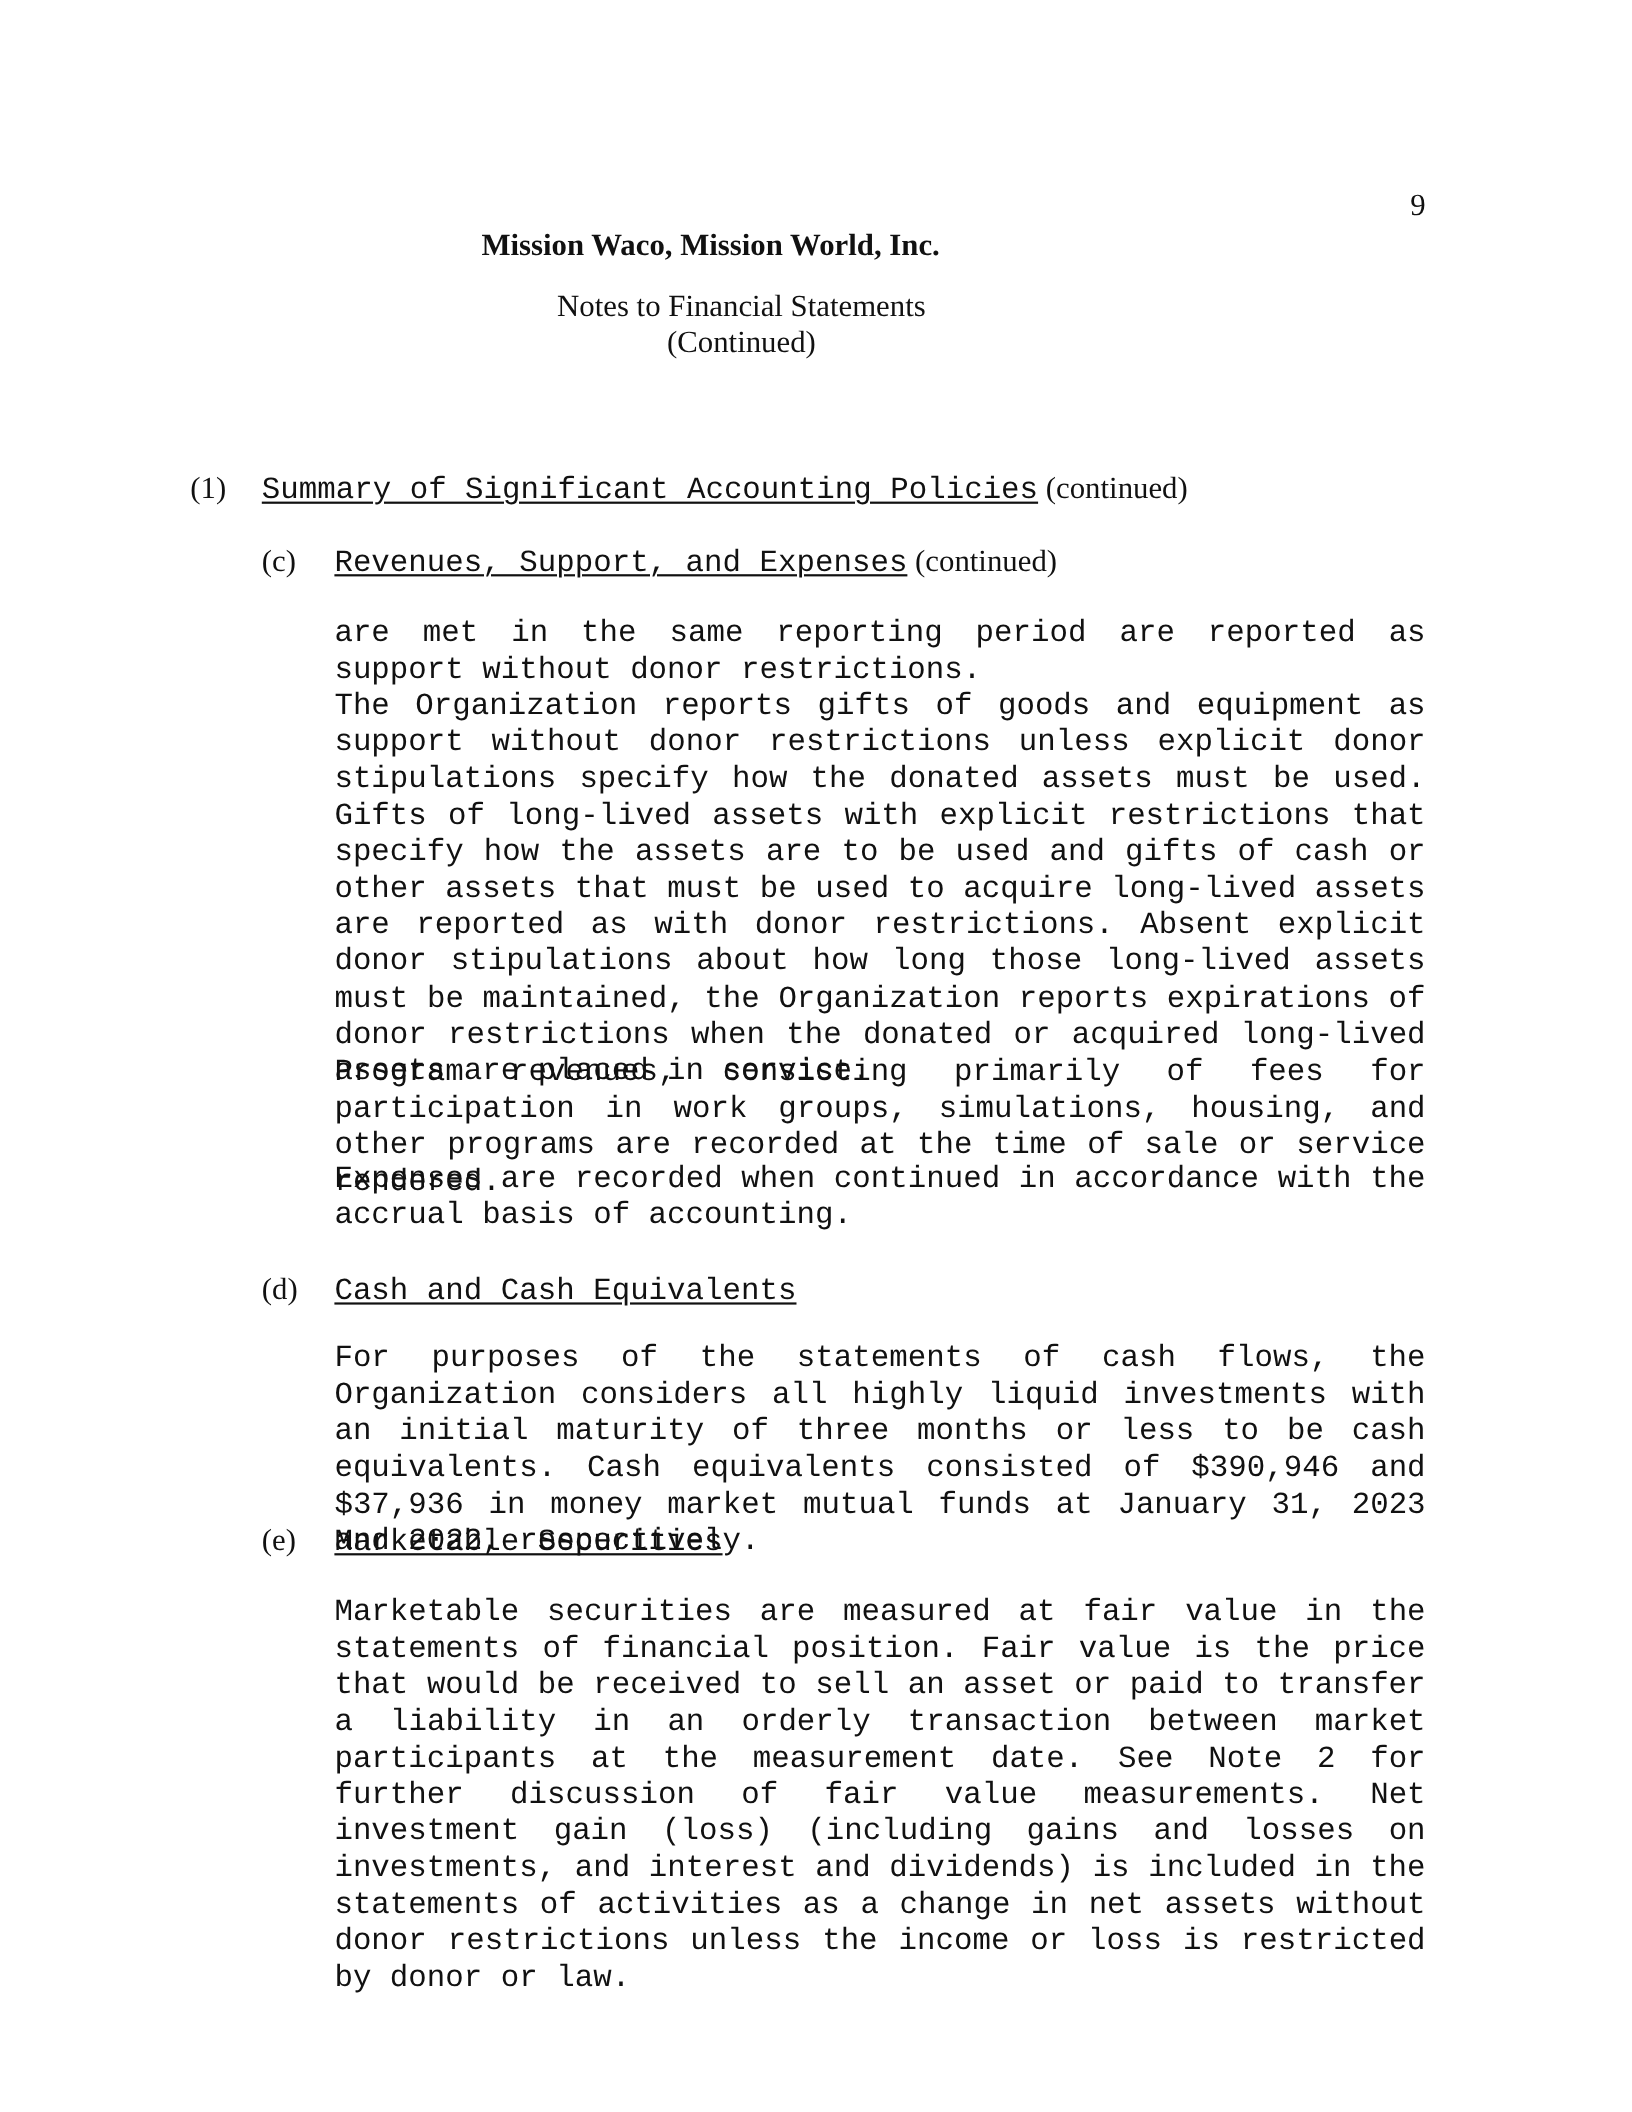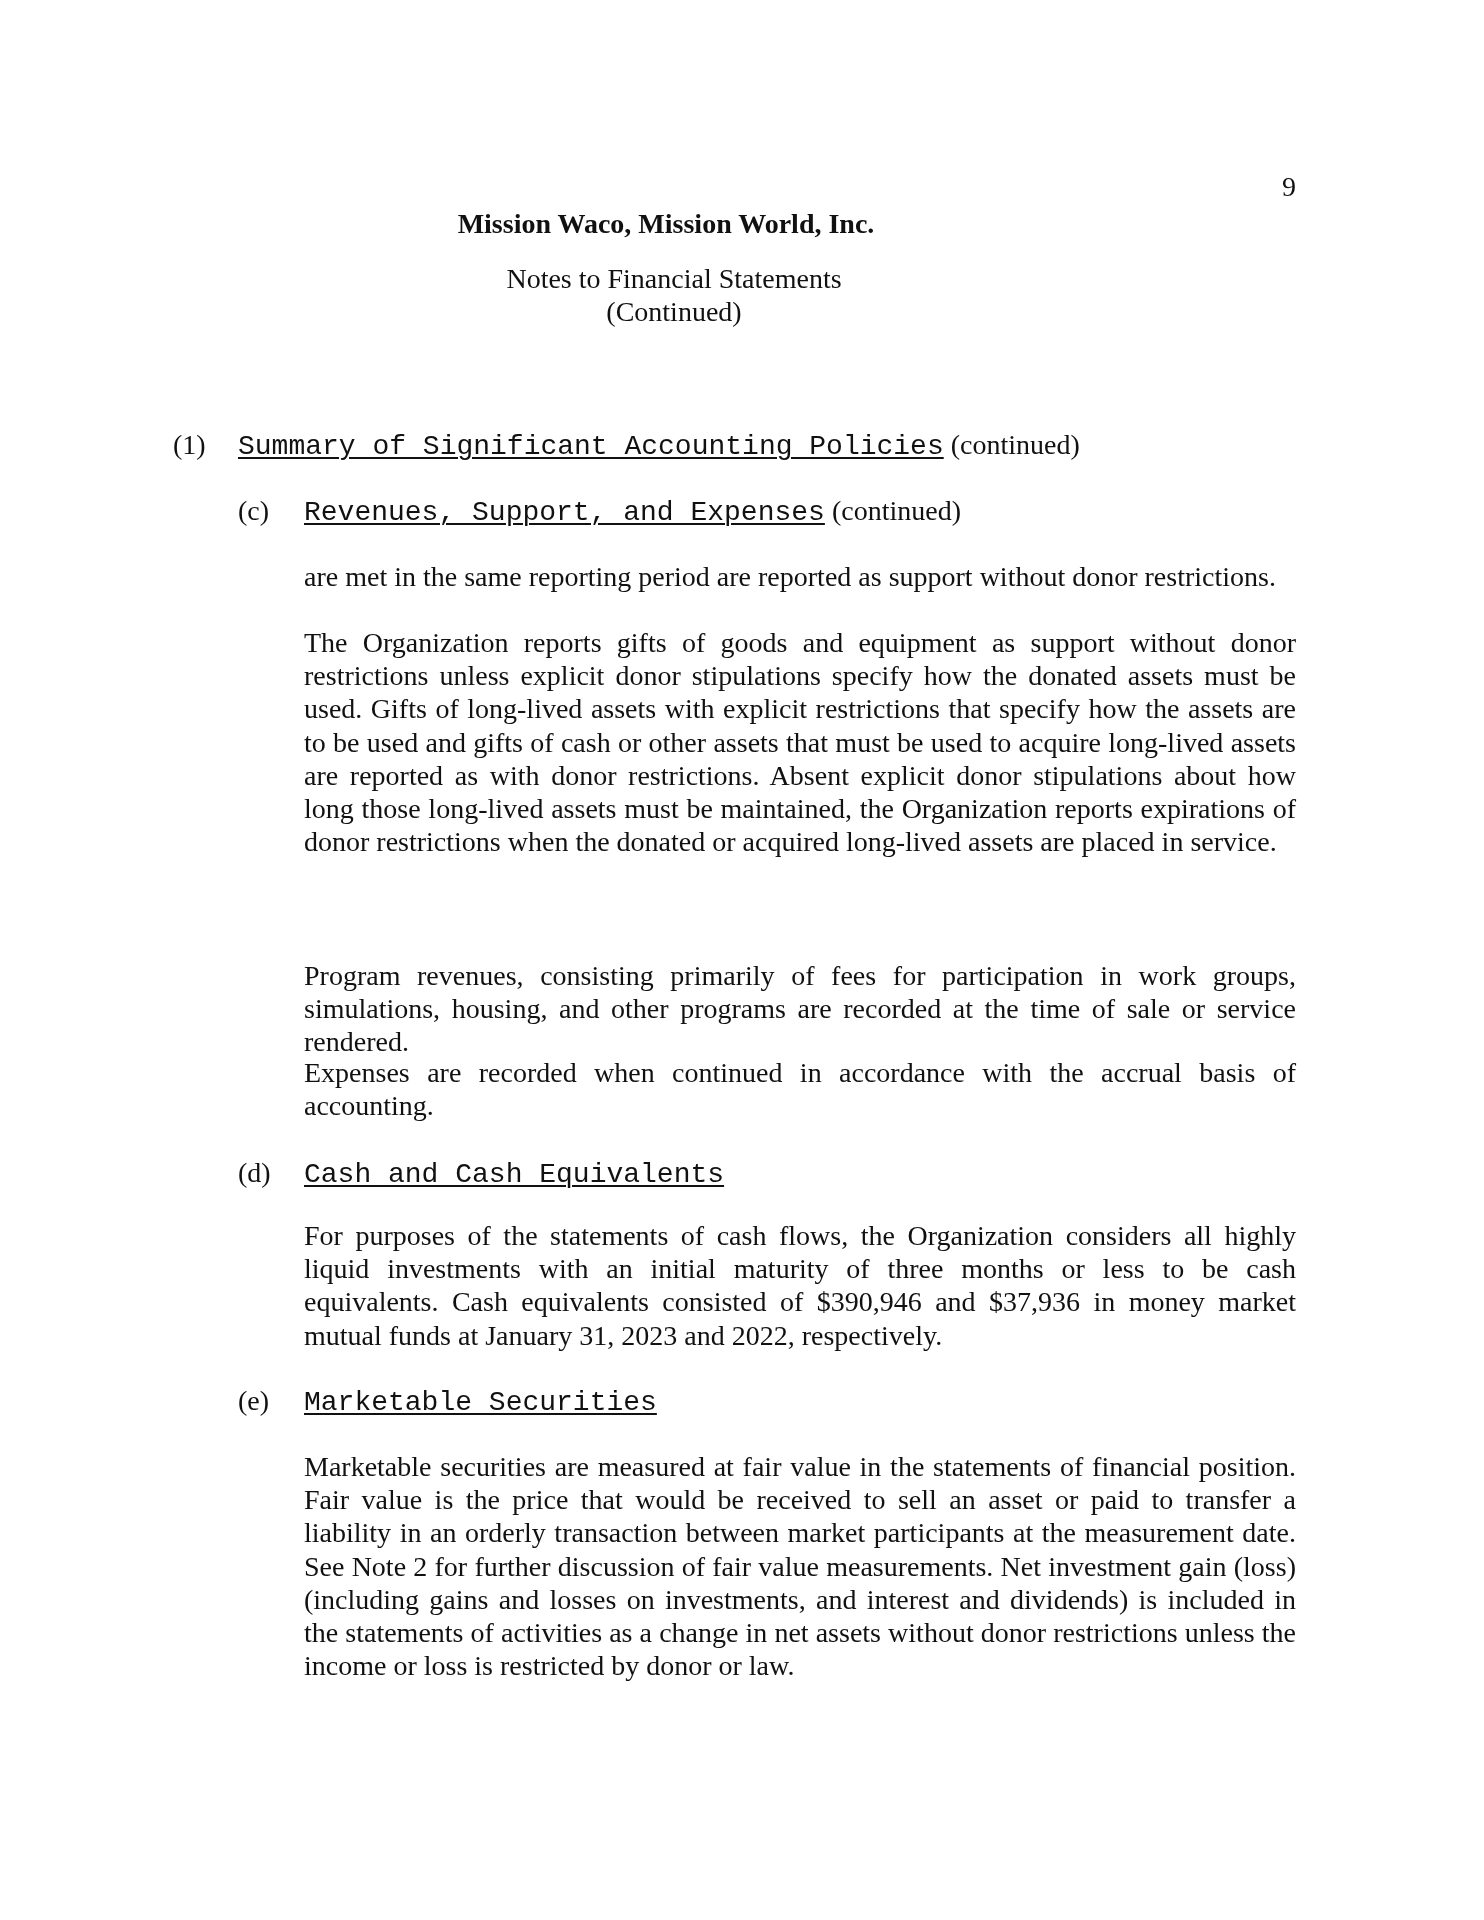--- a/index.html
+++ b/index.html
@@ -1,25 +1,25 @@
 <!DOCTYPE html>
 <html><head>
 <meta charset="utf-8">
 <style>
   html, body { margin: 0; padding: 0; background: #ffffff; }
   body { width: 1484px; height: 1920px; position: relative; overflow: hidden;
          font-family: "Liberation Serif", "DejaVu Serif", serif; color: #111111; }
   .abs { position: absolute; }
   .page-num { top: 170px; right: 188px; font-size: 28px; line-height: 33px; }
-  .title { top: 207px; left: 0; width: 1292px; text-align: center; font-weight: bold; font-size: 28px; line-height: 33px; padding-left: 20px; }
+  .title { top: 207px; left: 0; width: 1292px; text-align: center; font-weight: bold; font-size: 28px; line-height: 33px; }
   .subtitle { top: 262px; left: 0; width: 1348px; text-align: center; font-size: 28px; line-height: 33px; }
   .sec-num { font-size: 28px; line-height: 33px; }
   .heading { font-size: 28px; line-height: 33px; white-space: nowrap; }
   .heading .u { text-decoration: underline; text-underline-offset: 3px; text-decoration-thickness: 1.5px; font-family: Liberation Mono, monospace; }
-  .para { left: 304px; width: 992px; font-size: 28px; line-height: 33.2px; text-align: justify; }
+  .para { left: 304px; width: 992px; font-size: 28px; line-height: 33.2px; text-align: justify; font-family: Liberation Mono, monospace; }
 </style>
 </head>
 <body>
 
 <div class="abs page-num">9</div>
 
 <div class="abs title">Mission Waco, Mission World, Inc.</div>
 <div class="abs subtitle">
   <div>Notes to Financial Statements</div>
   <div>(Continued)</div>

